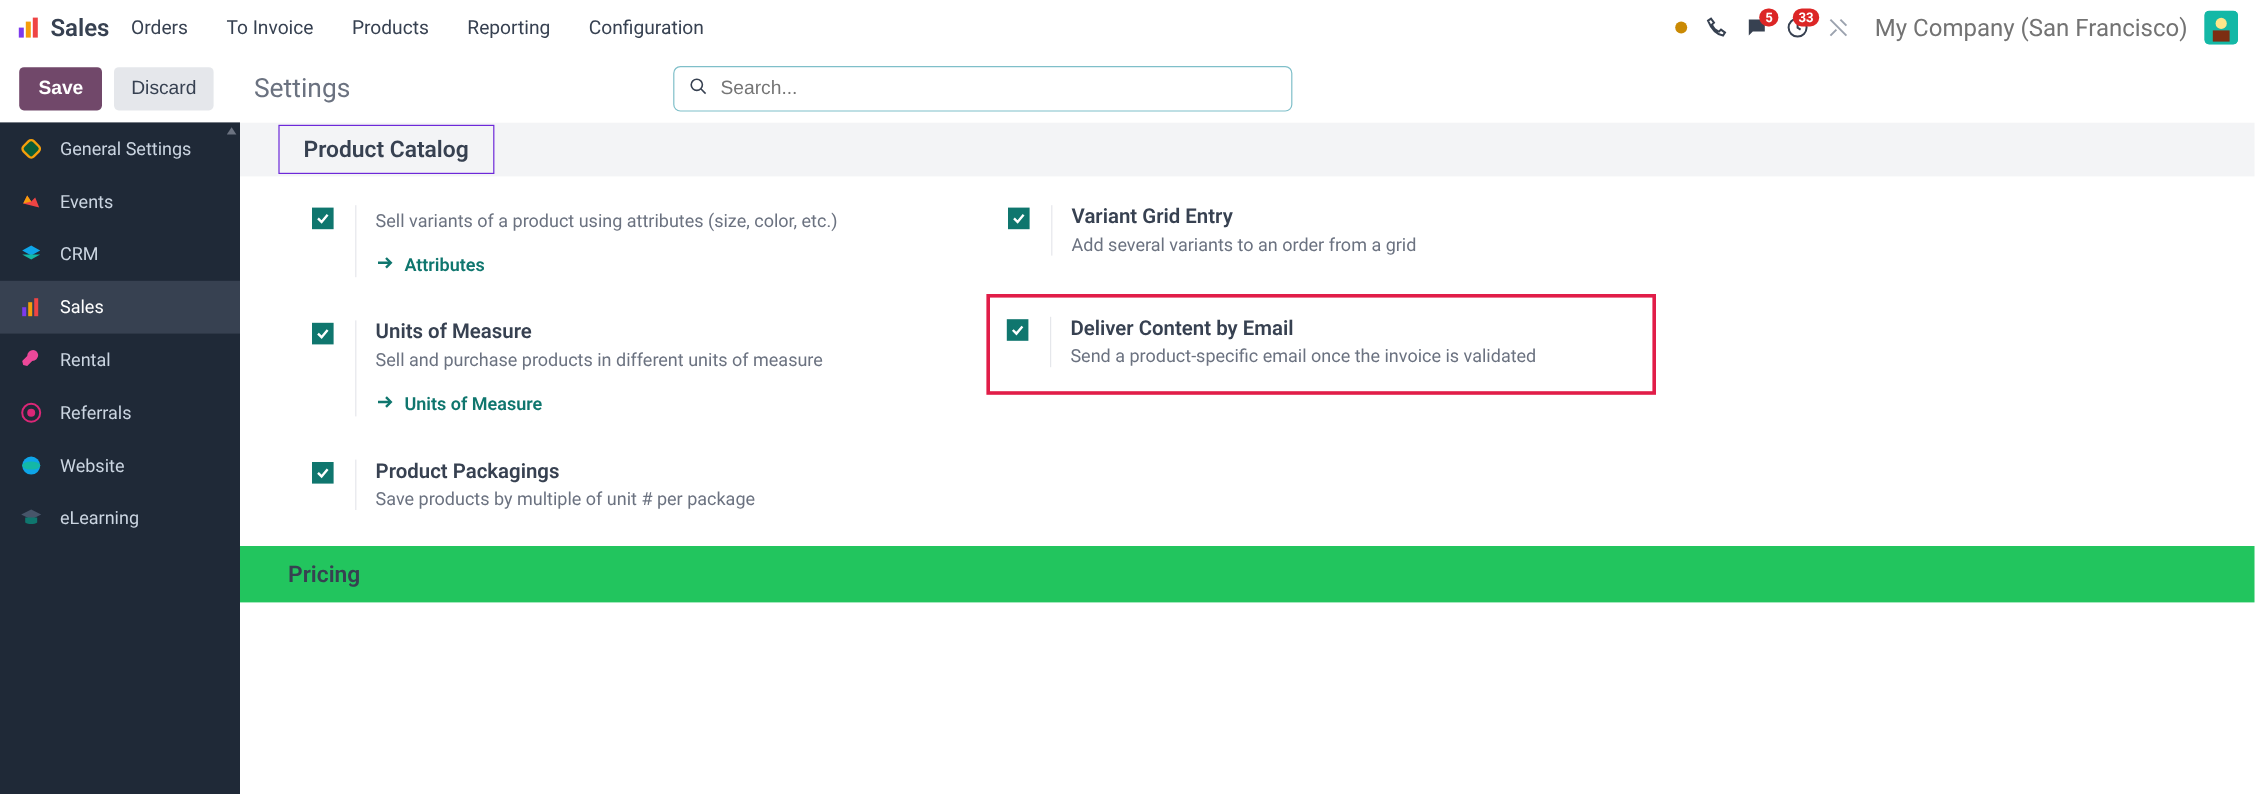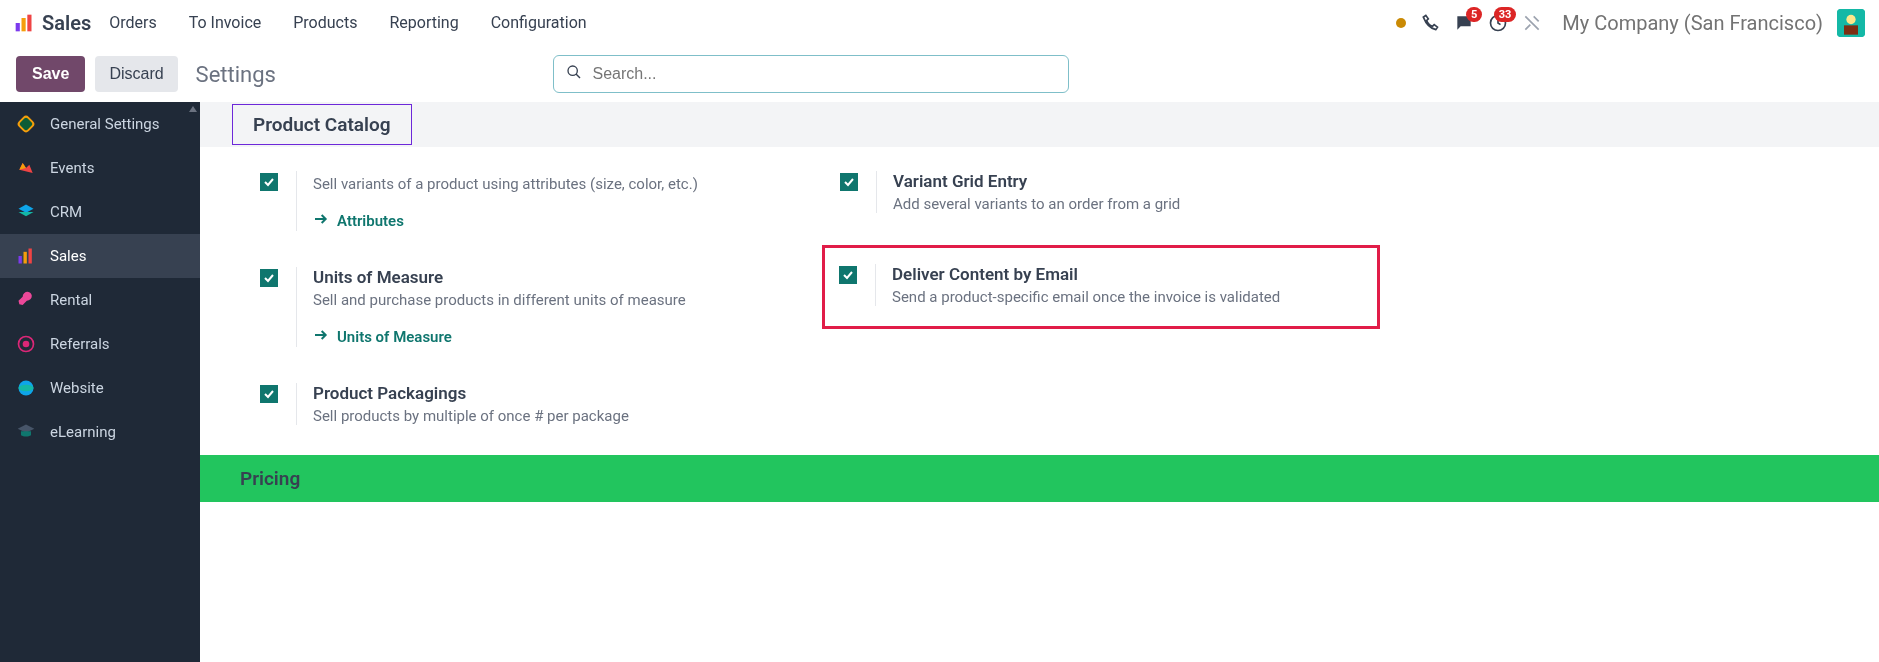--- a/index.html
+++ b/index.html
@@ -13,21 +13,21 @@
   .topnav-right { margin-left:auto; display:flex; align-items:center; gap:14px; }
   .dot-amber { width:10px; height:10px; border-radius:50%; background:#ca8a04; }
   .icon-wrap { position:relative; display:flex; align-items:center; cursor:pointer; }
   .badge { position:absolute; top:-6px; right:-8px; background:#dc2626; color:#fff; border-radius:10px; font-size:11px; font-weight:700; padding:0 5px; line-height:15px; min-width:15px; text-align:center; }
   .company { font-size:20px; color:#737373; margin-left:6px; }
   .avatar { width:28px; height:28px; border-radius:4px; background:#14b8a6; display:flex; align-items:center; justify-content:center; overflow:hidden; }
   
   .actionbar { display:flex; align-items:center; height:56px; padding:0 16px; gap:10px; }
   .btn-save { background:#71486a; color:#fff; border:none; padding:9px 16px; font-size:16px; font-weight:600; border-radius:4px; cursor:pointer; }
   .btn-discard { background:#e5e7eb; color:#374151; border:none; padding:9px 14px; font-size:16px; border-radius:4px; cursor:pointer; }
-  .breadcrumb-title { font-size:22px; color:#6b7280; margin-left:8px; font-weight:400; }
+  .breadcrumb-title { font-size:22px; color:#6b7280; margin-left:24px; font-weight:400; }
   .searchbox { margin-left:auto; margin-right:auto; width:516px; }
   .searchbox-inner { display:flex; align-items:center; gap:10px; border:1px solid #7fbfc9; border-radius:6px; padding:8px 12px; }
   .searchbox input { border:none; outline:none; font-size:16px; flex:1; background:transparent; }
   
   .body { display:flex; height:calc(662px - 46px - 56px); }
   .sidebar { width:200px; background:#1f2937; color:#cbd5e1; overflow:hidden; position:relative; }
   .scrollbar-up { position:absolute; top:0; right:2px; width:10px; height:14px; display:flex; align-items:center; justify-content:center; }
   .sidebar-item { display:flex; align-items:center; gap:14px; padding:12px 16px; font-size:15px; cursor:pointer; }
   .sidebar-item.active { background:#374151; color:#fff; }
   .sidebar-item .label { color:#cbd5e1; }
@@ -261,21 +261,21 @@
         <div class="setting">
           <span class="chk">
             <svg width="12" height="12" viewBox="0 0 24 24" fill="none" stroke="#fff" stroke-width="4">
                 <polyline points="4 12 10 18 20 6"></polyline>
               </svg>
           </span>
           <div class="body-col">
             <div class="setting-title">
                 <span>Product Packagings</span>
               </div>
-            <div class="setting-desc">Sell products by multiple of once # per package</div>
+            <div class="setting-desc">Save products by multiple of unit # per package</div>
           </div>
         </div>
       </div>
 
       <div class="col right">
 
         <div class="setting">
           <span class="chk">
             <svg width="12" height="12" viewBox="0 0 24 24" fill="none" stroke="#fff" stroke-width="4">
                 <polyline points="4 12 10 18 20 6"></polyline>

